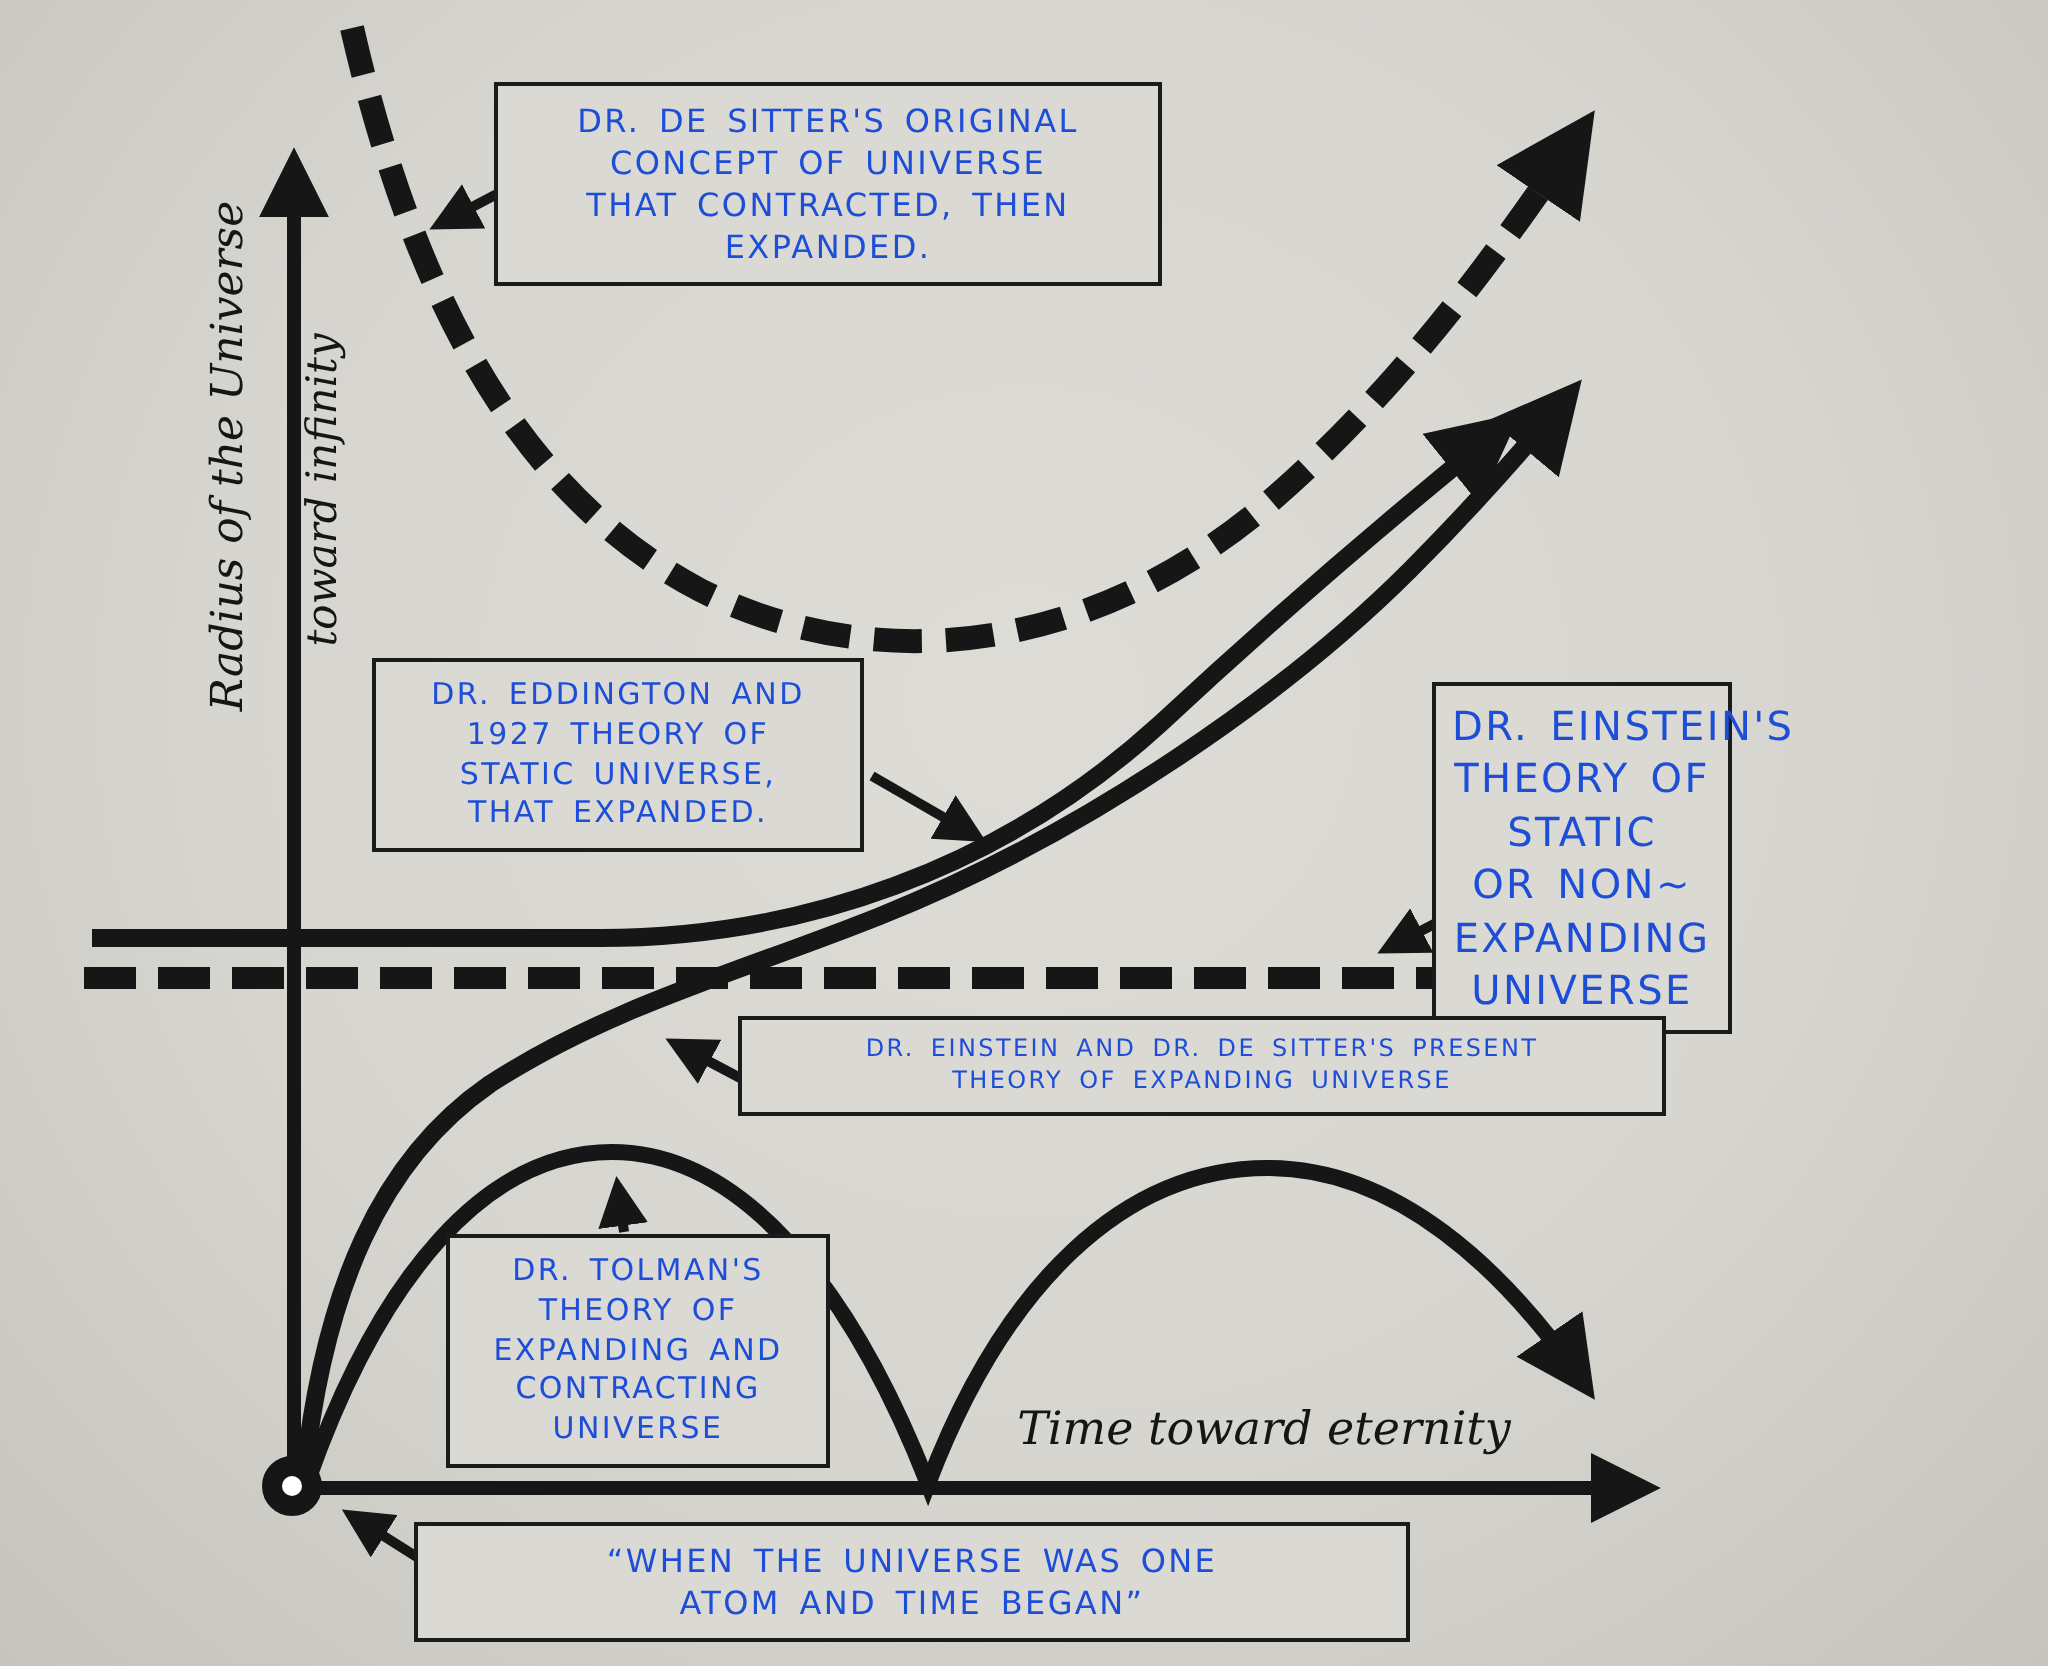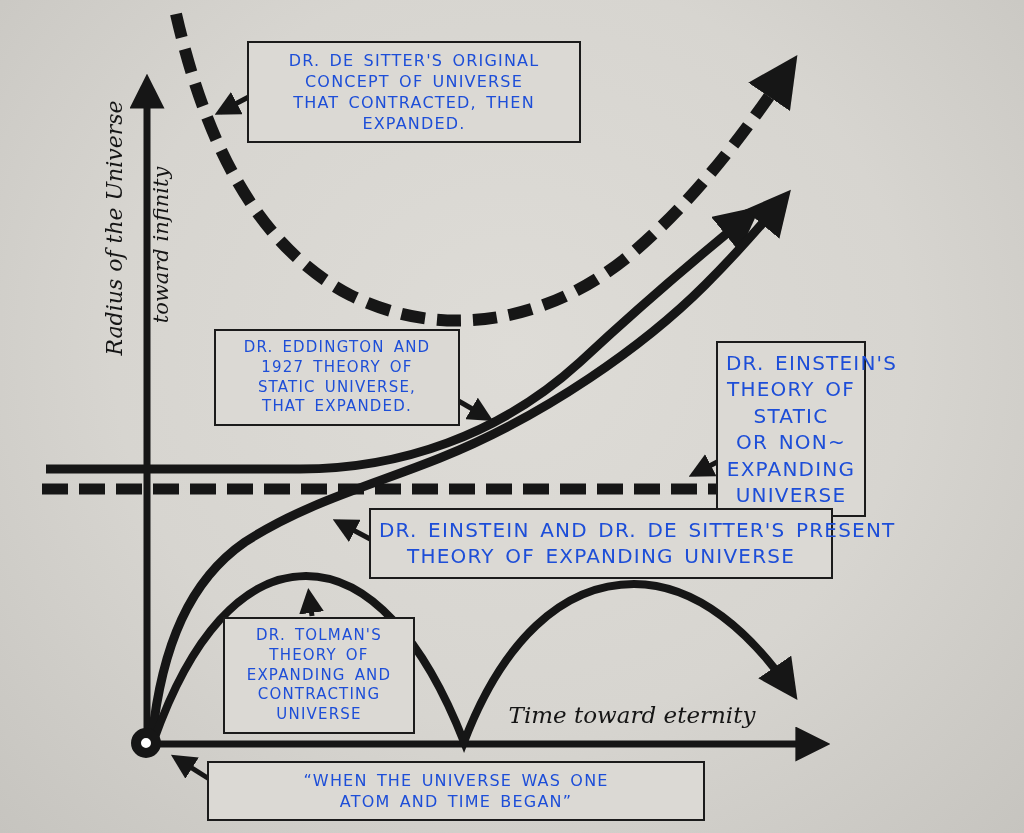--- a/index.html
+++ b/index.html
@@ -76,37 +76,37 @@
   <div class="axis-label rot" style="left:62px;top:232px;width:200px;height:26px;font-size:21px;">toward infinity</div>
   <div class="axis-label" style="left:502px;top:702px;width:260px;font-size:23px;">Time toward eternity</div>
 
   <div class="label-box" style="left:247px;top:41px;width:334px;font-size:16px;">
     <span class="ln">DR. DE SITTER'S ORIGINAL</span>
     <span class="ln">CONCEPT OF UNIVERSE</span>
     <span class="ln">THAT CONTRACTED, THEN</span>
     <span class="ln">EXPANDED.</span>
   </div>
 
-  <div class="label-box" style="left:186px;top:329px;width:246px;font-size:15px;margin-left:28px;">
+  <div class="label-box" style="left:186px;top:329px;width:246px;font-size:15px;">
     <span class="ln">DR. EDDINGTON AND</span>
     <span class="ln">1927 THEORY OF</span>
     <span class="ln">STATIC UNIVERSE,</span>
     <span class="ln">THAT EXPANDED.</span>
   </div>
 
   <div class="label-box" style="left:716px;top:341px;width:150px;font-size:20px;">
     <span class="ln">DR. EINSTEIN'S</span>
     <span class="ln">THEORY OF</span>
     <span class="ln">STATIC</span>
     <span class="ln">OR NON~</span>
     <span class="ln">EXPANDING</span>
     <span class="ln">UNIVERSE</span>
   </div>
 
-  <div class="label-box" style="left:369px;top:508px;width:464px;font-size:20px;">
+  <div class="label-box" style="left:369px;top:508px;width:464px;font-size:12px;">
     <span class="ln">DR. EINSTEIN AND DR. DE SITTER'S PRESENT</span>
     <span class="ln">THEORY OF EXPANDING UNIVERSE</span>
   </div>
 
   <div class="label-box" style="left:223px;top:617px;width:192px;font-size:15px;">
     <span class="ln">DR. TOLMAN'S</span>
     <span class="ln">THEORY OF</span>
     <span class="ln">EXPANDING AND</span>
     <span class="ln">CONTRACTING</span>
     <span class="ln">UNIVERSE</span>

